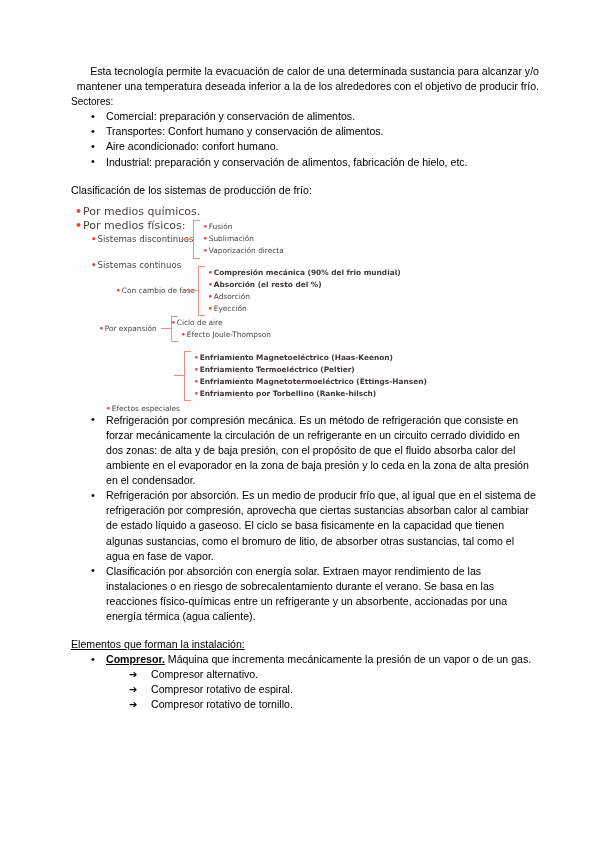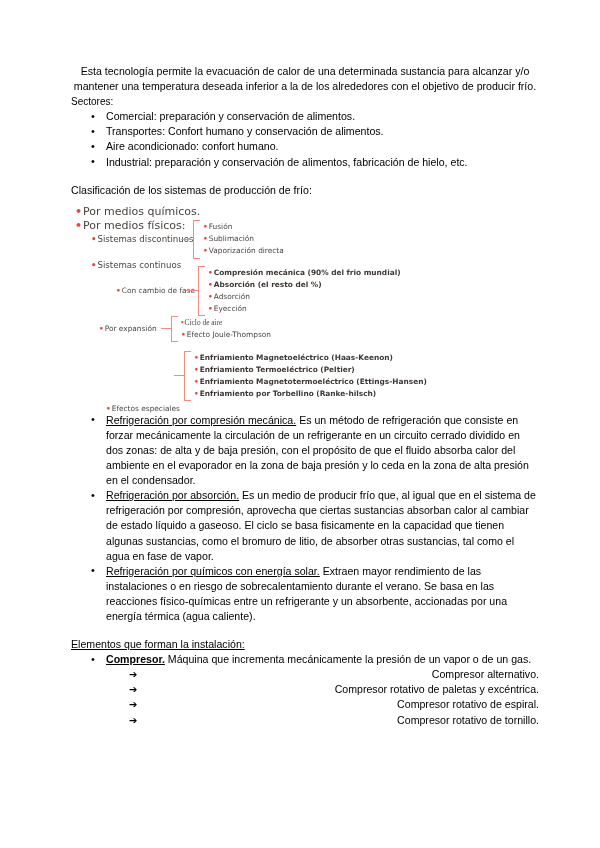--- a/index.html
+++ b/index.html
@@ -34,21 +34,21 @@
     font-weight: bold;
     margin: 0 0 1px 0;
     line-height: 14px;
     letter-spacing: 0.1px;
   }
 
   p.para {
     font-size: 10.6px;
     line-height: 15.1px;
     margin: 0;
-    text-align: center;
+    text-align: right;
   }
 
   .sectores-label {
     font-size: 10px;
     line-height: 15.1px;
     margin: 0;
   }
 
   ul.disc-list {
     list-style: none;
@@ -134,21 +134,20 @@
     text-align: left;
   }
   ul.body-list > li::before {
     content: "\2022";
     position: absolute;
     left: 20px;
     top: -0.5px;
     font-size: 11px;
   }
   .term-u {
-    text-decoration: underline;
   }
   .term-ub {
     text-decoration: underline;
     font-weight: bold;
   }
 
   .elementos {
     font-size: 10.6px;
     line-height: 15.1px;
     margin: 0;
@@ -159,21 +158,20 @@
     list-style: none;
     margin: 0;
     padding: 0;
   }
   ul.arrow-list > li {
     position: relative;
     font-size: 10.6px;
     line-height: 15.1px;
     padding-left: 80px;
     margin: 0;
-    text-align: right;
   }
   ul.arrow-list > li::before {
     content: "\2794";
     position: absolute;
     left: 58px;
     top: 0px;
     font-size: 10px;
     font-family: "DejaVu Sans", sans-serif;
   }
 </style>
@@ -226,50 +224,49 @@
       <div class="bracket" style="left:127px; top:63px; width:7px; height:50px;"></div>
 
       <div class="dg-item small-b" style="left:137px; top:64px;"><span class="rb">•</span><span>Compresión mecánica (90% del frio mundial)</span></div>
       <div class="dg-item small-b" style="left:137px; top:76px;"><span class="rb">•</span><span>Absorción (el resto del %)</span></div>
       <div class="dg-item small" style="left:137px; top:88px;"><span class="rb">•</span><span>Adsorción</span></div>
       <div class="dg-item small" style="left:137px; top:100px;"><span class="rb">•</span><span>Eyección</span></div>
 
       <div class="connector" style="left:90px; top:125px; width:10px;"></div>
       <div class="bracket" style="left:100px; top:113px; width:7px; height:26px;"></div>
 
-      <div class="dg-item small" style="left:110px; top:114px;font-family:Liberation Serif, serif;"><span class="rb">•</span><span>Ciclo de aire</span></div>
+      <div class="dg-item small" style="left:100px; top:114px;"><span class="rb">•</span><span>Ciclo de aire</span></div>
       <div class="dg-item small" style="left:110px; top:126px;"><span class="rb">•</span><span>Efecto Joule-Thompson</span></div>
 
       <div class="connector" style="left:103px; top:172px; width:10px;"></div>
       <div class="bracket" style="left:113px; top:148px; width:7px; height:50px;"></div>
 
       <div class="dg-item small-b" style="left:123px; top:149px;"><span class="rb">•</span><span>Enfriamiento Magnetoeléctrico (Haas-Keenon)</span></div>
       <div class="dg-item small-b" style="left:123px; top:161px;"><span class="rb">•</span><span>Enfriamiento Termoeléctrico (Peltier)</span></div>
       <div class="dg-item small-b" style="left:123px; top:173px;"><span class="rb">•</span><span>Enfriamiento Magnetotermoeléctrico (Ettings-Hansen)</span></div>
       <div class="dg-item small-b" style="left:123px; top:185px;"><span class="rb">•</span><span>Enfriamiento por Torbellino (Ranke-hilsch)</span></div>
 
     </div>
 
     <div class="spacer-10"></div>
 
     <ul class="body-list">
       <li><span class="term-u">Refrigeración por compresión mecánica.</span><span> Es un método de refrigeración que consiste en forzar mecánicamente la circulación de un refrigerante en un circuito cerrado dividido en dos zonas: de alta y de baja presión, con el propósito de que el fluido absorba calor del ambiente en el evaporador en la zona de baja presión y lo ceda en la zona de alta presión en el condensador.</span></li>
       <li><span class="term-u">Refrigeración por absorción.</span><span> Es un medio de producir frío que, al igual que en el sistema de refrigeración por compresión, aprovecha que ciertas sustancias absorban calor al cambiar de estado líquido a gaseoso. El ciclo se basa fisicamente en la capacidad que tienen algunas sustancias, como el bromuro de litio, de absorber otras sustancias, tal como el agua en fase de vapor.</span></li>
-      <li><span class="term-u">Refrigeración por químicos con energía solar.</span><span> Extraen mayor rendimiento de las instalaciones o en riesgo de sobrecalentamiento durante el verano. Se basa en las reacciones físico-químicas entre un refrigerante y un absorbente, accionadas por una energía térmica (agua caliente).</span></li>
+      <li><span class="term-u">Clasificación por absorción con energía solar.</span><span> Extraen mayor rendimiento de las instalaciones o en riesgo de sobrecalentamiento durante el verano. Se basa en las reacciones físico-químicas entre un refrigerante y un absorbente, accionadas por una energía térmica (agua caliente).</span></li>
     </ul>
 
     <div class="spacer-13"></div>
 
     <p class="elementos">Elementos que forman la instalación:</p>
 
     <ul class="body-list">
       <li><span class="term-ub">Compresor.</span><span> Máquina que incrementa mecánicamente la presión de un vapor o de un gas.</span></li>
     </ul>
 
     <ul class="arrow-list">
       <li>Compresor alternativo.</li>
-      <li>Compresor rotativo de paletas y excéntrica.</li>
       <li>Compresor rotativo de espiral.</li>
       <li>Compresor rotativo de tornillo.</li>
     </ul>
 
   </div>
 </div>
 
 </body></html>

